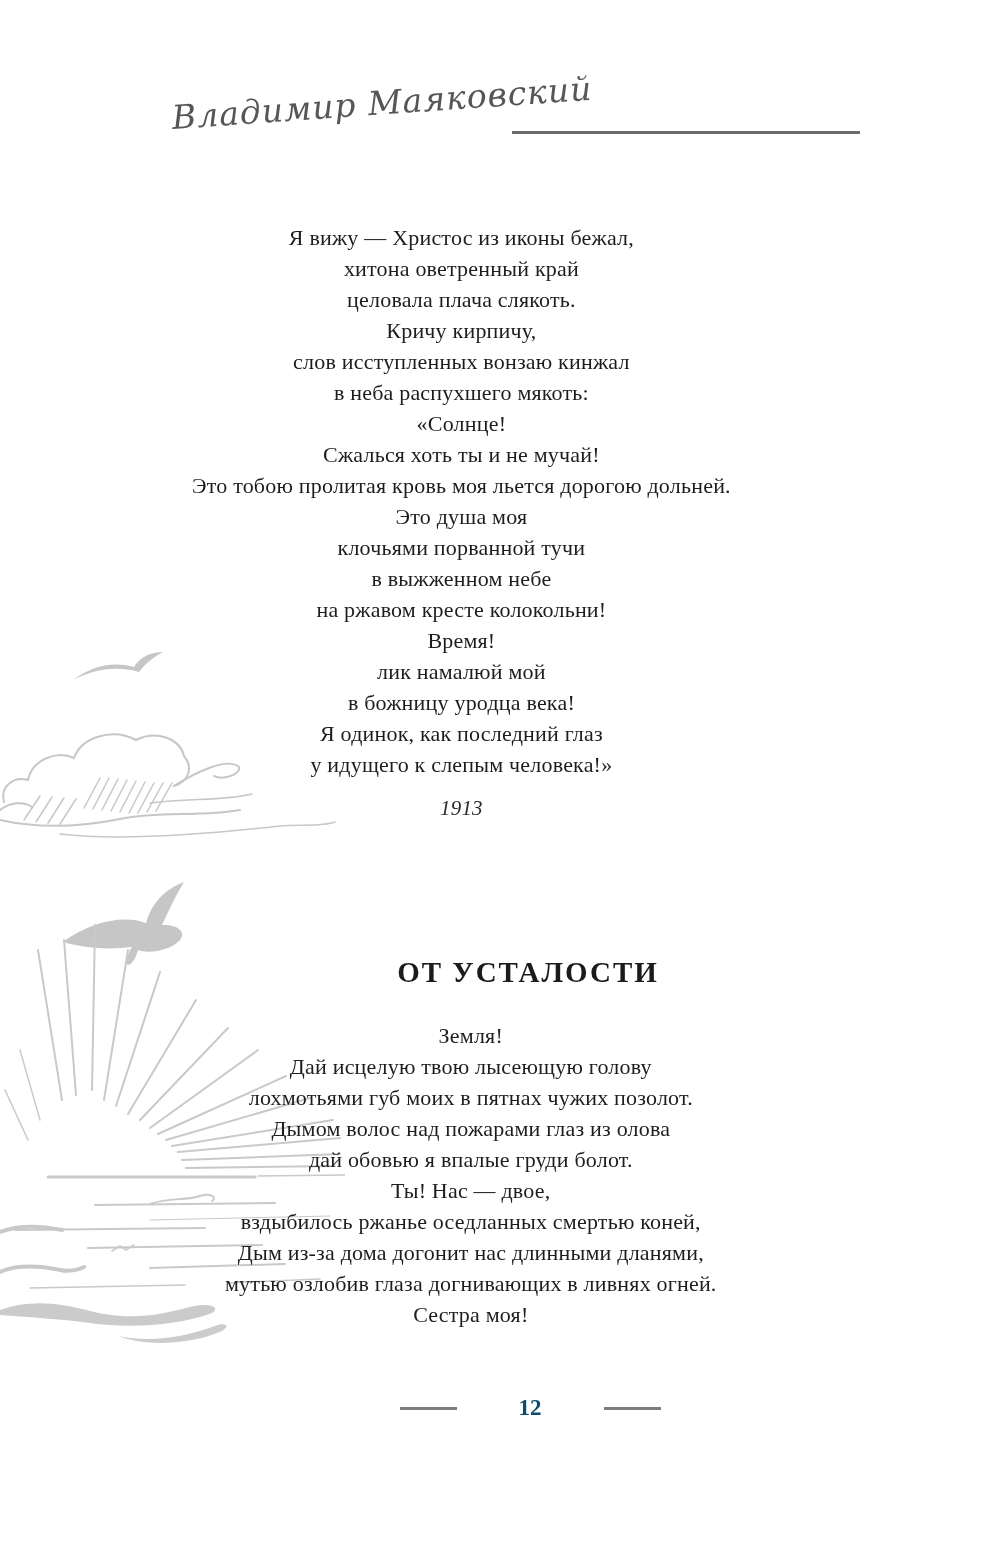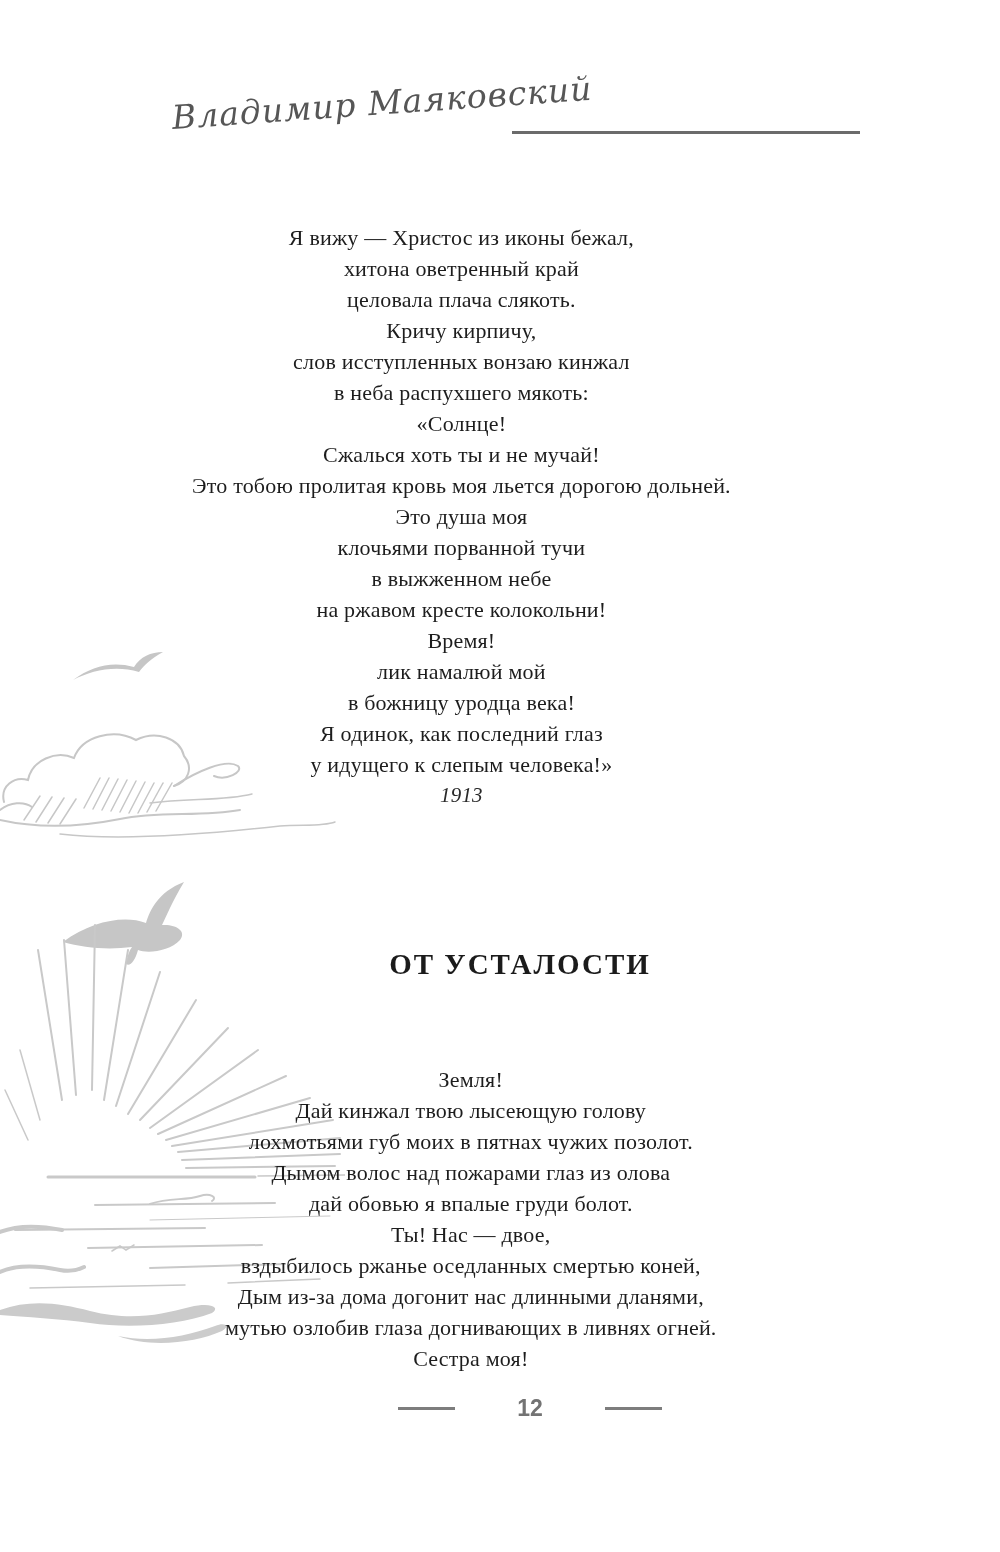--- a/index.html
+++ b/index.html
@@ -31,46 +31,46 @@
   
   .poem{
     position:absolute;
     font-size:22px;
     line-height:31px;
     letter-spacing:0.2px;
     white-space:nowrap;
     text-align:center;
   }
   .poem-1{left:192px;top:222px;}
-  .poem-2{left:225px;top:1064px;}
+  .poem-2{left:225px;top:1020px;}
   .poem-date{
     font-style:italic;
     font-size:21px;
-    margin-top:0;
+    margin-top:13px;
     color:#2a2a2a;
   }
   .poem-title{
     position:absolute;left:190px;top:948px;width:660px;
-    margin:0;
+    margin:8px;
     text-align:center;
     font-size:29px;
     font-weight:bold;
     letter-spacing:2px;
     color:#1b1b1b;
   }
   
   .footer{
     position:absolute;left:30px;top:1395px;width:1000px;
     display:flex;align-items:center;justify-content:center;
     gap:62px;
   }
   .footer-dash{width:57px;height:3px;background:#7d7d7d;}
   .page-number{
-    font-size:23px;font-weight:bold;color:#737373;
-    font-family:Liberation Sans, sans-serif;
+    font-size:23px;font-weight:bold;color:#0c4a6e;
+    font-family:Liberation Serif, serif;
   }
   
   .deco{position:absolute;left:0;top:620px;pointer-events:none;}
 </style>
 </head>
 <body>
 
 <div class="page">
 
   <div class="signature">Владимир Маяковский</div>
@@ -173,21 +173,21 @@
         <div class="poem-line">у идущего к слепым человека!»</div>
       </div>
     <div class="poem-date">1913</div>
   </section>
 
   <h2 class="poem-title">ОТ УСТАЛОСТИ</h2>
 
   <section class="poem poem-2">
     <div>
         <div class="poem-line">Земля!</div>
-        <div class="poem-line">Дай кинжал твою лысеющую голову</div>
+        <div class="poem-line">Дай исцелую твою лысеющую голову</div>
         <div class="poem-line">лохмотьями губ моих в пятнах чужих позолот.</div>
         <div class="poem-line">Дымом волос над пожарами глаз из олова</div>
         <div class="poem-line">дай обовью я впалые груди болот.</div>
         <div class="poem-line">Ты! Нас — двое,</div>
         <div class="poem-line">вздыбилось ржанье оседланных смертью коней,</div>
         <div class="poem-line">Дым из-за дома догонит нас длинными дланями,</div>
         <div class="poem-line">мутью озлобив глаза догнивающих в ливнях огней.</div>
         <div class="poem-line">Сестра моя!</div>
       </div>
   </section>

